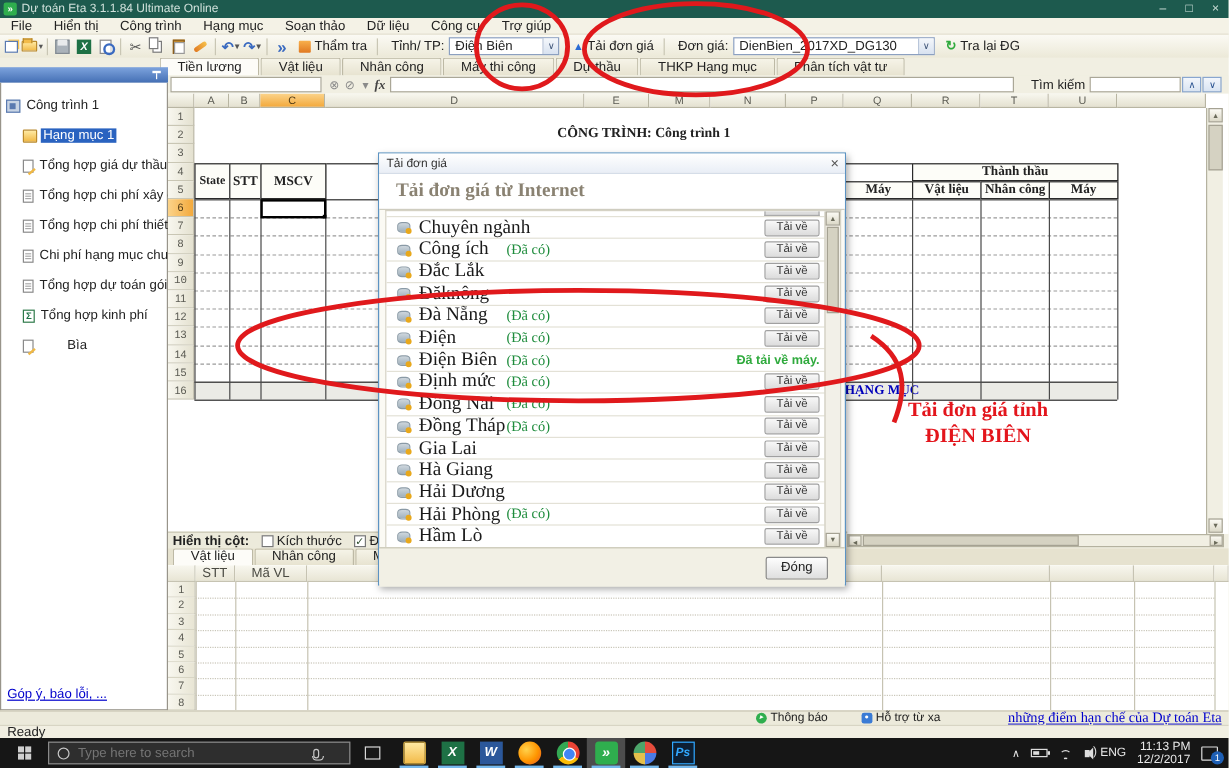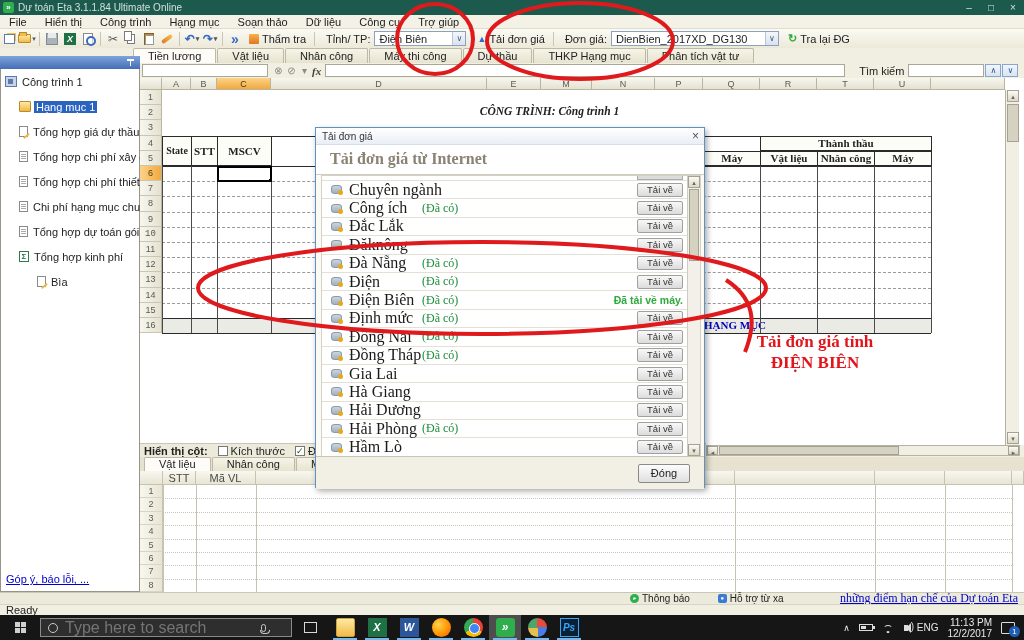--- a/index.html
+++ b/index.html
@@ -60,21 +60,21 @@
   .fx-ico { width:13px; text-align:center; color:#8a8a8a; font-size:10px; }
   #search-input { width:76px; }
   .updown { width:16px; height:13px; border:1px solid #89a6cf; background:linear-gradient(#f2f6fc,#d9e4f2);
     color:#27508f; font-size:8px; text-align:center; line-height:12px; margin-left:1px; }
 
   
   #sidebar-header { left:0; top:56px; width:140px; height:13px; background:linear-gradient(#7da3dd,#446fb4); }
   .pin { position:absolute; right:6px; top:3px; width:7px; height:2px; background:#fff; }
   .pin:after { content:""; position:absolute; left:3px; top:2px; width:1px; height:5px; background:#fff; }
   #sidebar { left:0; top:69px; width:140px; height:523px; background:#fff; border:1px solid #98948a; border-top:none; }
-  .tree-row { display:flex; align-items:center; height:25px; white-space:nowrap; }
+  .tree-row { display:flex; align-items:flex-end; height:25px; white-space:nowrap; }
   .tree-row .lbl { padding:0 2px; }
   .tree-row.sel .lbl { background:#2a63c0; color:#fff; }
   .ti { width:12px; height:11px; margin-right:3px; flex:none; position:relative; }
   .ti-root { background:#c8d4e4; border:1px solid #5a7ab0; }
   .ti-root:before { content:""; position:absolute; left:2px; top:2px; width:5px; height:5px; background:#5a7ab0; }
   .ti-folder { background:linear-gradient(#ffe9a2,#f0b844); border:1px solid #b98a2e; border-radius:1px; }
   .ti-doc { background:#fff; border:1px solid #8a8a8a; width:9px; }
   .ti-doc:before { content:""; position:absolute; left:1px; top:2px; width:5px; height:1px; background:#aaa; box-shadow:0 2px 0 #aaa, 0 4px 0 #aaa; }
   .ti-pencil { background:#fff; border:1px solid #8a8a8a; width:9px; }
   .ti-pencil:after { content:""; position:absolute; right:-3px; bottom:-1px; width:7px; height:2px; background:#f0b844; transform:rotate(-40deg); }
@@ -133,21 +133,21 @@
     line-height:11px; padding-left:6px; }
 
   
   #taskbar { left:0; top:615px; width:1024px; height:25px; background:#161616; display:flex; align-items:center; }
   #start { width:40px; height:25px; display:flex; align-items:center; justify-content:center; }
   .winlogo { width:11px; height:11px; display:grid; grid-template-columns:5px 5px; grid-gap:1px; }
   .winlogo i { background:#cfcfcf; }
   #tsearch { width:252px; height:19px; background:#2e2e2e; border:1px solid #8a8a8a; display:flex; align-items:center;
     color:#b5b5b5; font-size:11px; }
   #tsearch .circ { width:10px; height:10px; border:1.5px solid #c8c8c8; border-radius:50%; margin:0 7px; }
-  #tsearch input { background:transparent; border:none; outline:none; color:#b5b5b5; font-size:16px; width:190px; font-family:"Liberation Sans",sans-serif; }
+  #tsearch input { background:transparent; border:none; outline:none; color:#b5b5b5; font-size:11px; width:190px; font-family:"Liberation Sans",sans-serif; }
   .mic { width:5px; height:8px; border:1px solid #c8c8c8; border-radius:3px; margin-left:6px; position:relative; }
   .mic:after { content:""; position:absolute; left:-2px; bottom:-3px; width:8px; height:3px; border:1px solid #c8c8c8; border-top:none; border-radius:0 0 4px 4px; }
   .taskview { width:13px; height:11px; border:1px solid #d8d8d8; margin:0 12px; position:relative; }
   .tslot { width:32px; height:25px; display:flex; align-items:center; justify-content:center; position:relative; }
   .tslot.open:after { content:""; position:absolute; left:4px; bottom:0; width:24px; height:2px; background:#76b9ed; }
   .tslot.active { background:#4d4d4d; }
   .tico { width:19px; height:19px; }
   .i-exp { background:linear-gradient(#ffe9a2,#f2bb4a); border-radius:2px; border:1px solid #caa23e; }
   .i-xl { background:#1e7145; color:#fff; font-weight:bold; font-size:11px; text-align:center; line-height:19px; }
   .i-wd { background:#2b579a; color:#fff; font-weight:bold; font-size:11px; text-align:center; line-height:19px; }
@@ -340,21 +340,21 @@
         <div class="lbl">Chi phí hạng mục chung</div>
       </div>
       <div class="tree-row" style="padding-left: 18px;">
         <div class="ti ti-doc"></div>
         <div class="lbl">Tổng hợp dự toán gói thầu</div>
       </div>
       <div class="tree-row" style="padding-left: 18px;">
         <div class="ti ti-sum">Σ</div>
         <div class="lbl">Tổng hợp kinh phí</div>
       </div>
-      <div class="tree-row" style="padding-left: 36px;">
+      <div class="tree-row" style="padding-left: 18px; gap: 23px;">
         <div class="ti ti-pencil"></div>
         <div class="lbl">Bìa</div>
       </div>
     </div>
   <a id="feedback-link" class="abs">Góp ý, báo lỗi, ...</a>
 
   <div id="grid" class="abs">
       <div class="colhdr abs" style="left: 0px; width: 22px;"></div>
       <div class="colhdr abs" style="left: 22px; width: 29px;">A</div>
       <div class="colhdr abs" style="left: 51px; width: 26px;">B</div>
@@ -378,21 +378,21 @@
       <div class="rowhdr abs" style="top: 103.2px; height: 15.2px; line-height: 15.2px;">7</div>
       <div class="rowhdr abs" style="top: 118.4px; height: 15.2px; line-height: 15.2px;">8</div>
       <div class="rowhdr abs" style="top: 133.6px; height: 15.2px; line-height: 15.2px;">9</div>
       <div class="rowhdr abs" style="top: 148.8px; height: 15.2px; line-height: 15.2px; font-family: Liberation Mono, monospace;">10</div>
       <div class="rowhdr abs" style="top: 164px; height: 15.2px; line-height: 15.2px;">11</div>
       <div class="rowhdr abs" style="top: 179.2px; height: 15.2px; line-height: 15.2px;">12</div>
       <div class="rowhdr abs" style="top: 194.4px; height: 15.2px; line-height: 15.2px;">13</div>
       <div class="rowhdr abs" style="top: 209.6px; height: 15.2px; line-height: 15.2px;">14</div>
       <div class="rowhdr abs" style="top: 224.8px; height: 15.2px; line-height: 15.2px;">15</div>
       <div class="rowhdr abs" style="top: 240px; height: 15.2px; line-height: 15.2px;">16</div>
-      <div class="abs serif sheet-sub" style="left: 25px; top: 27.2px; width: 769px; height: 15px; font-style: italic;">CÔNG TRÌNH: Công trình 1</div>
+      <div class="abs serif sheet-sub" style="left: 12px; top: 27.2px; width: 769px; height: 15px;">CÔNG TRÌNH: Công trình 1</div>
       <div class="abs" id="row16-band" style="left: 22px; top: 240px; width: 769px; height: 15.2px; background: rgb(235, 235, 230);"></div>
       <div class="abs" style="left: 564px; top: 241px; width: 80px; overflow: hidden; color: rgb(0, 0, 187); font-weight: bold; font-family: &quot;Liberation Serif&quot;, serif;">HẠNG MỤC</div>
       <div class="abs dashline" style="left: 22px; top: 103.2px; width: 769px;"></div>
       <div class="abs dashline" style="left: 22px; top: 118.4px; width: 769px;"></div>
       <div class="abs dashline" style="left: 22px; top: 133.6px; width: 769px;"></div>
       <div class="abs dashline" style="left: 22px; top: 148.8px; width: 769px;"></div>
       <div class="abs dashline" style="left: 22px; top: 164px; width: 769px;"></div>
       <div class="abs dashline" style="left: 22px; top: 179.2px; width: 769px;"></div>
       <div class="abs dashline" style="left: 22px; top: 194.4px; width: 769px;"></div>
       <div class="abs dashline" style="left: 22px; top: 209.6px; width: 769px;"></div>

